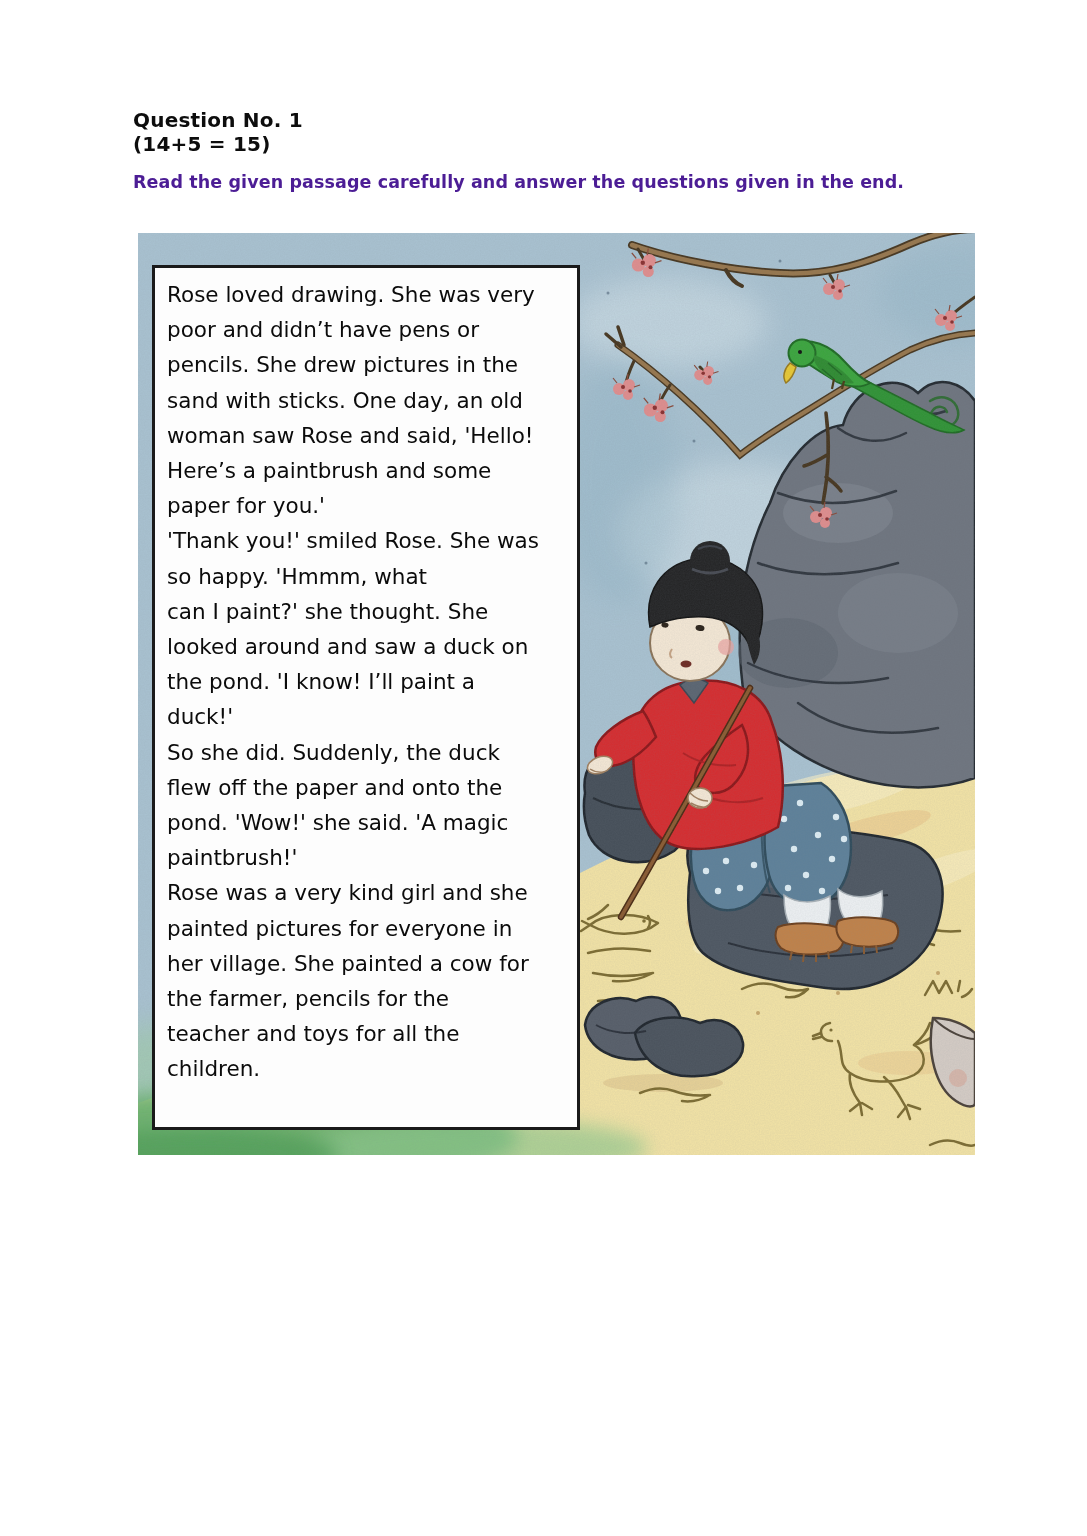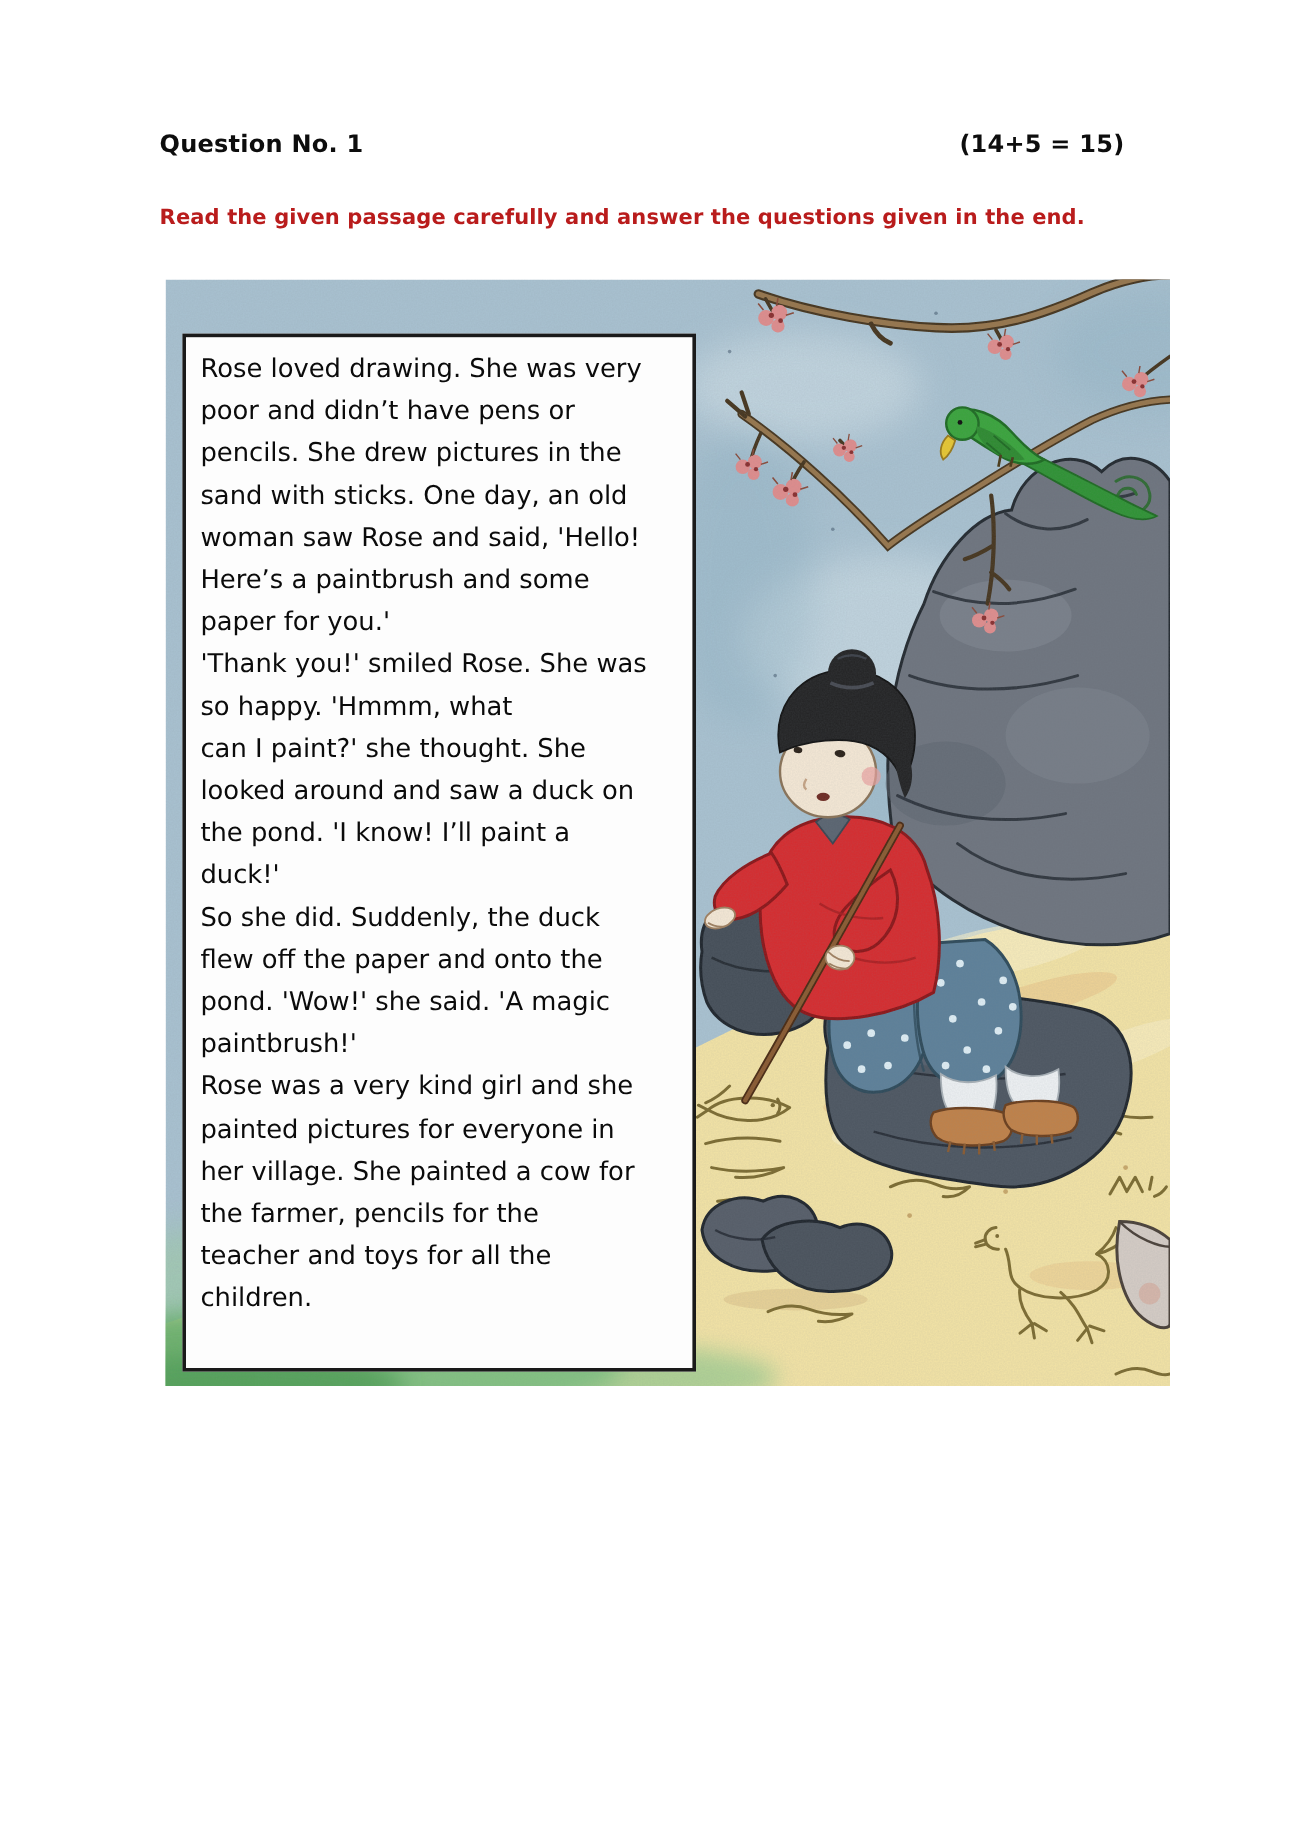--- a/index.html
+++ b/index.html
@@ -8,33 +8,34 @@
     width:1087px;height:1536px;
     background:#ffffff;
     font-family:"DejaVu Sans",sans-serif;
     overflow:hidden;
   }
   .header-row{
     position:absolute;left:133px;right:150px;top:108px;
     display:flex;justify-content:space-between;align-items:baseline;
     font-size:20px;font-weight:700;color:#0d0d0d;letter-spacing:.2px;
     white-space:nowrap;
+    flex-direction:column;
   }
   .instruction{
     position:absolute;left:133px;top:172px;
-    font-size:17.5px;font-weight:700;color:#b91c1c;letter-spacing:.1px;
+    font-size:17.5px;font-weight:700;color:#4c1d95;letter-spacing:.1px;
     white-space:nowrap;
   }
   .illustration{
     position:absolute;left:138px;top:233px;width:837px;height:922px;
   }
   .illustration svg{position:absolute;left:0;top:0;}
   .passage-box{
     position:absolute;left:14px;top:32px;width:428px;height:865px;
-    background:#fdfdfd;border:3px solid #1a1a1a;box-sizing:border-box;margin-top:13px;
+    background:#fdfdfd;border:3px solid #1a1a1a;box-sizing:border-box;
   }
   .passage-text{
     padding:9px 4px 0 12px;
     font-size:21.5px;line-height:35.2px;color:#0b0b0b;
     white-space:pre;letter-spacing:0;
   }
   .sk{fill:none;stroke-width:2.5;stroke-linecap:round;stroke-linejoin:round;}
 </style>
 </head>
 <body>

